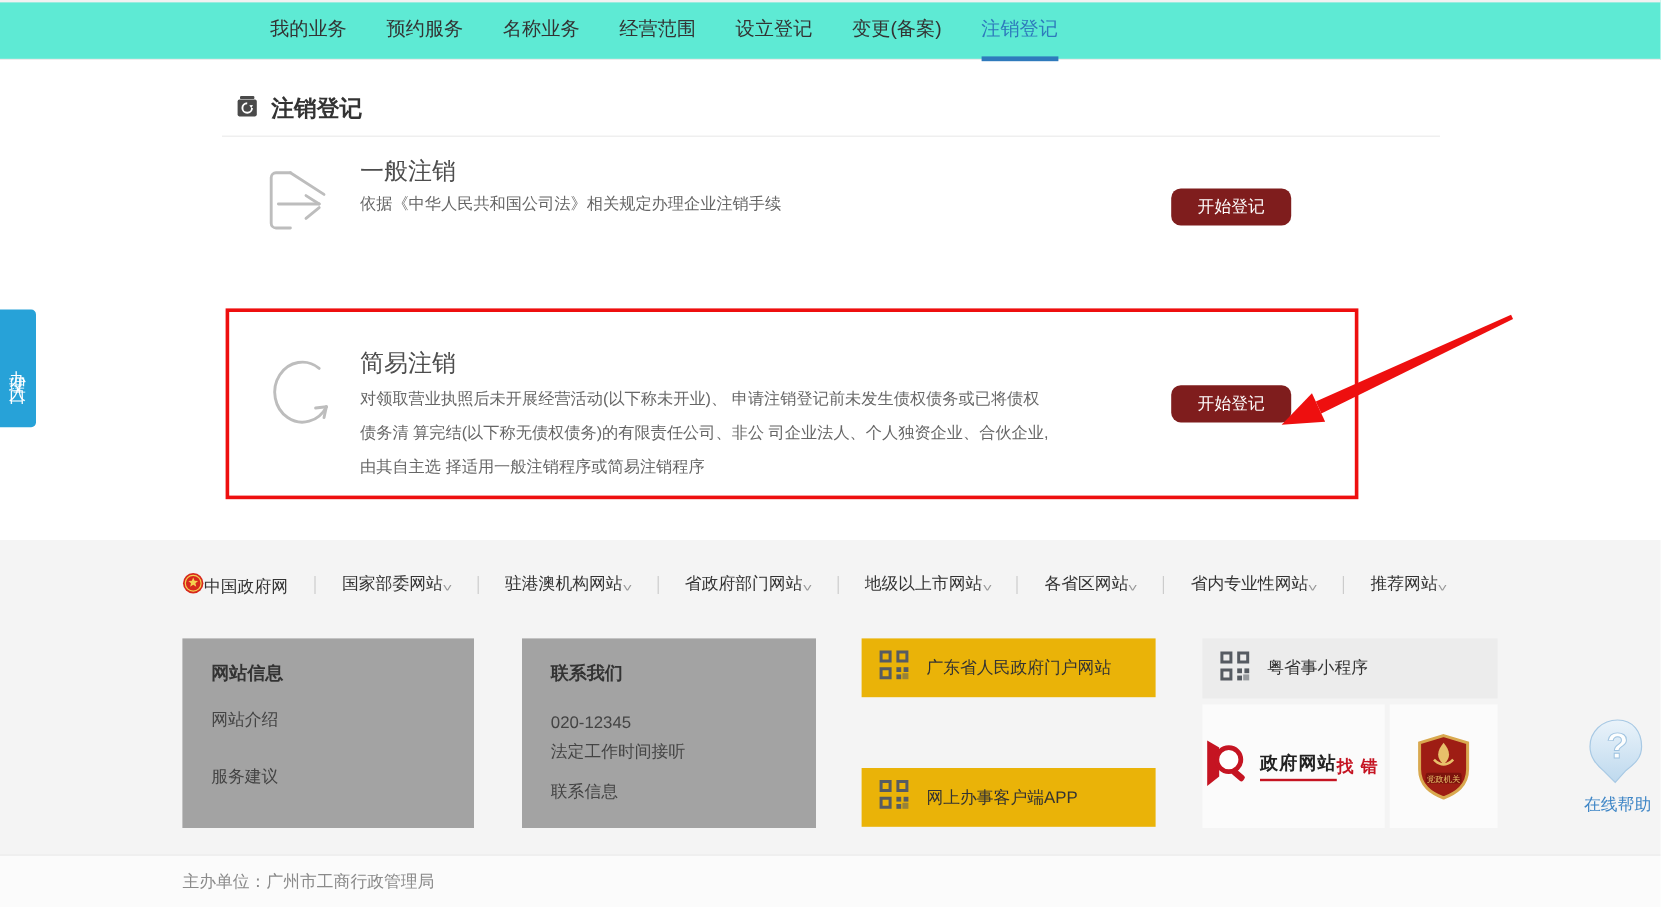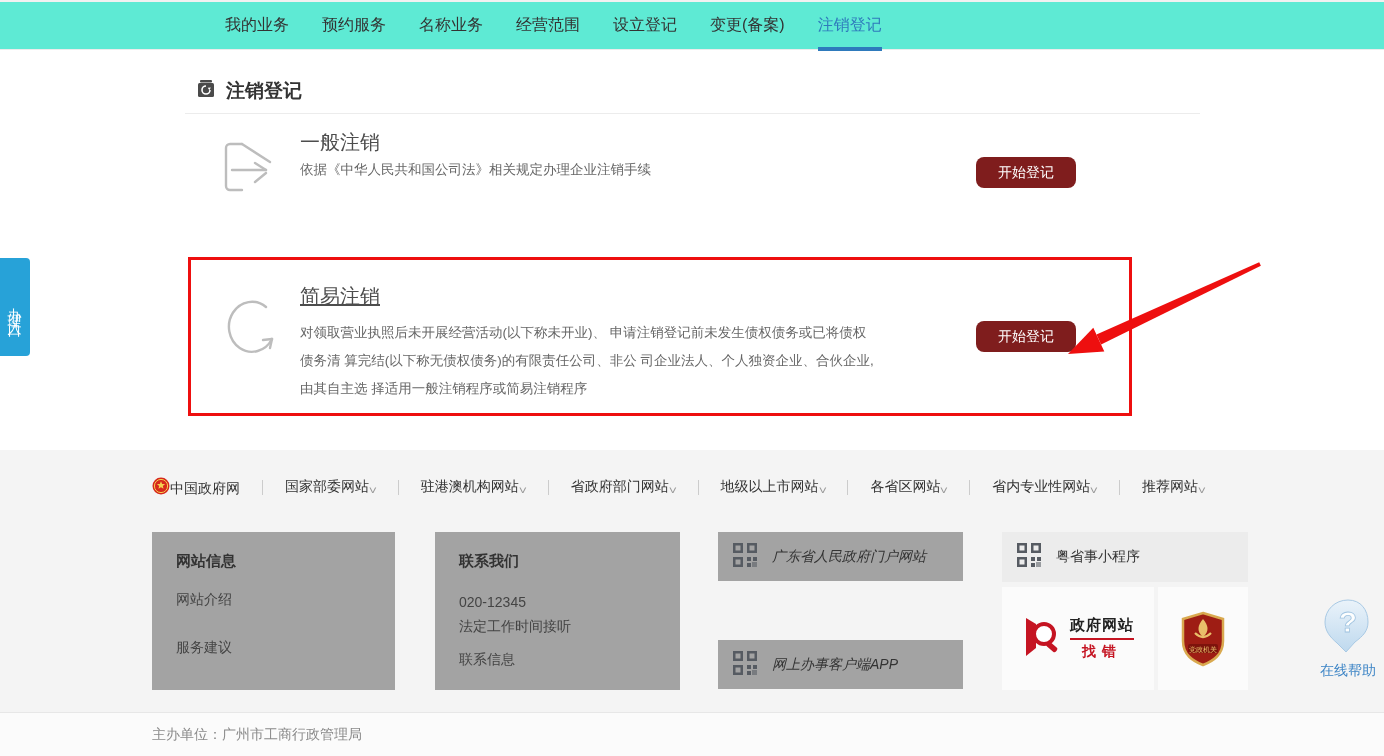--- a/index.html
+++ b/index.html
@@ -28,21 +28,21 @@
   #svc1-icon { top:136px; left:217px; }
   #svc1-title { top:129px; left:300px; }
   #svc1-desc { top:160px; left:300px; width:620px; line-height:20px; }
   #svc1-btn { top:157px; left:976px; }
 
   .red-box { position:absolute; top:257px; left:188px; width:944px; height:159px;
              border:3px solid #ee0f0f; pointer-events:none; }
   #red-arrow { position:absolute; top:252px; left:1030px; width:260px; height:120px; pointer-events:none; }
 
   #svc2-icon { top:297px; left:226px; }
-  #svc2-title { top:283px; left:300px;text-decoration:underline; }
+  #svc2-title { top:289px; left:300px; }
   #svc2-desc { top:319px; left:300px; width:578px; line-height:28px; }
   #svc2-btn { top:321px; left:976px; }
 
   
   .side-tab { position:absolute; top:258px; left:0; width:30px; height:98px;
               background:#27a2d8; color:#fff; border-radius:0 4px 4px 0;
               display:flex; align-items:center; justify-content:center;
               writing-mode:vertical-rl; text-orientation:upright;
               font-size:14px; letter-spacing:6px; padding-top:4px; cursor:pointer; }
 
@@ -56,31 +56,31 @@
   .flink .caret { font-size:10px; color:#999; transform:scaleX(1.4); margin-left:1px; }
   .flink-sep { width:1px; height:15px; background:#ccc; }
 
   .fbox { position:absolute; background:#a3a3a3; }
   #box-siteinfo { top:82px; left:152px; width:243px; height:158px; padding:20px 24px; }
   #box-contact  { top:82px; left:435px; width:245px; height:158px; padding:20px 24px; }
   .fbox-title { font-size:15px; font-weight:bold; color:#333; margin-bottom:20px; }
   .fbox-link { font-size:14px; color:#444; margin-top:16px; cursor:pointer; }
   .fbox-text { font-size:14px; color:#444; margin-top:2px; line-height:22px; }
 
-  .qr-row { position:absolute; left:718px; width:245px; height:49px; background:#a3a3a3;
-            display:flex; align-items:center; gap:14px; padding-left:14px; cursor:pointer;font-style:italic; }
+  .qr-row { position:absolute; left:718px; width:245px; height:49px; background:#eab308;
+            display:flex; align-items:center; gap:14px; padding-left:14px; cursor:pointer; }
   #qr-row-0 { top:82px; } #qr-row-1 { top:136px; } #qr-row-2 { top:190px; }
   #qr-mini { position:absolute; top:82px; left:1002px; width:246px; height:50px; background:#ececec;
              display:flex; align-items:center; gap:14px; padding-left:14px; cursor:pointer; }
   .qr-label { font-size:14px; color:#333; }
 
   .badge-box { position:absolute; background:#fbfbfb; display:flex; align-items:center; justify-content:center; cursor:pointer; }
   #badge-zhaocuo { top:137px; left:1002px; width:152px; height:103px; gap:8px; }
   #badge-shield  { top:137px; left:1158px; width:90px; height:103px; }
-  .zc-text { display:flex; flex-direction:column; align-items:center; }
+  .zc-text { display:flex; flex-direction:row; align-items:flex-start; }
   .zc-line1 { font-size:15px; font-weight:bold; color:#222; letter-spacing:1px;
               border-bottom:2px solid #c51422; padding-bottom:3px; }
   .zc-line2 { font-size:14px; font-weight:bold; color:#c51422; letter-spacing:6px; margin-top:3px; }
 
   .help { position:absolute; top:598px; left:1318px; width:60px; display:flex;
           flex-direction:column; align-items:center; gap:6px; cursor:pointer; }
   .help-label { font-size:14px; color:#3f86c6; white-space:nowrap; }
 
   
   .bottombar { position:absolute; top:712px; left:0; width:1384px; height:44px;

